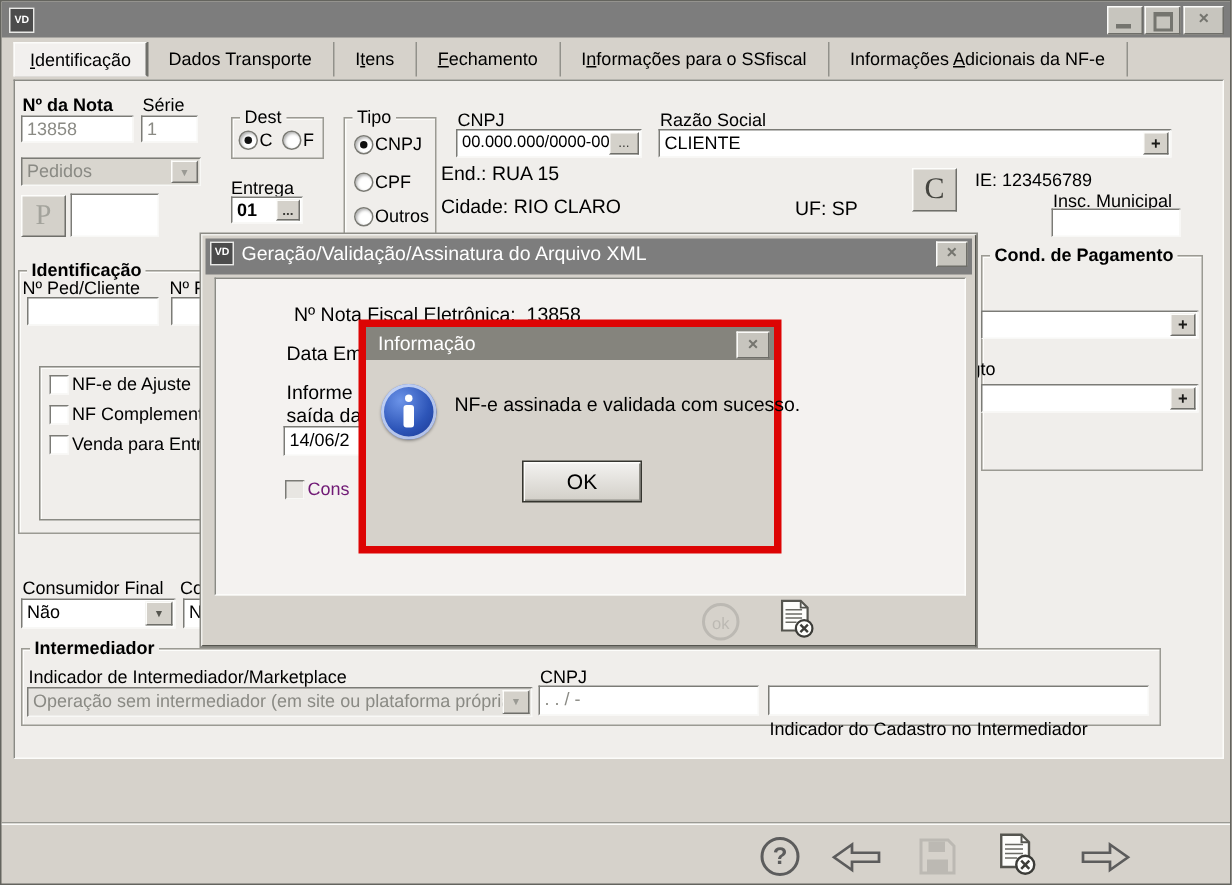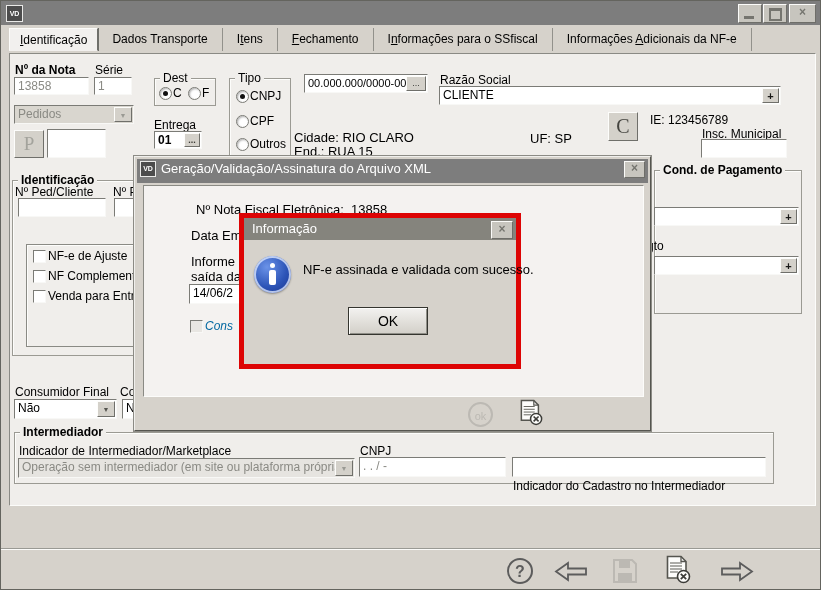--- a/index.html
+++ b/index.html
@@ -2,21 +2,21 @@
 <html><head>
 <meta charset="utf-8">
 <style>
   html,body{margin:0;padding:0;}
   body{font-family:"Liberation Sans",sans-serif;background:#555;}
   .window{position:relative;width:821px;height:590px;background:#d6d2cb;overflow:hidden;
           box-sizing:border-box;border:1px solid #64645e;}
   .abs{position:absolute;}
   .lbl{position:absolute;font-size:12px;color:#000;white-space:nowrap;}
   .b{font-weight:bold;}
-  .gray{color:#0369a1;font-style:italic;}
+  .gray{color:#701a75;}
   
   .tbar{position:absolute;background:#7d7d7d;color:#fff;}
   .tbar .ttl{position:absolute;left:26px;top:4px;font-size:13px;white-space:nowrap;}
   .vd{position:absolute;width:15px;height:15px;background:#4c4c4c;border:1px solid #e9e9e7;
       color:#fff;font-size:7px;font-weight:bold;text-align:center;line-height:15px;}
   .wbtn{position:absolute;width:22px;height:17px;background:#c7c5be;
         border:1px solid;border-color:#fbfbf9 #6e6e69 #6e6e69 #fbfbf9;
         color:#75756f;font-weight:bold;font-size:12px;text-align:center;line-height:15px;cursor:default;}
   .minbar{position:absolute;left:5px;bottom:3px;width:10px;height:3px;background:#75756f;}
   .maxbox{position:absolute;left:5px;top:3px;width:9px;height:8px;border:2px solid #75756f;border-top-width:3px;}
@@ -116,30 +116,30 @@
       <span class="radio" style="left:6px;top:59px;"></span>
       <span class="lbl" style="left:20px;top:58px;">Outros</span>
     </div>
     <span class="lbl" style="left:144px;top:64px;">Entrega</span>
     <div class="fld" style="left:144px;top:77px;width:48px;height:18px;font-weight:bold;">
       <span>01</span>
       <span class="combo-arrow" style="width:14px;font-size:9px;line-height:13px;color:#3a3a36;">...</span>
     </div>
 
     <span class="lbl" style="left:295px;top:19px;">CNPJ</span>
-    <div class="fld" style="left:294px;top:20px;width:124px;height:19px;font-size:11px;line-height:14px;">
+    <div class="fld" style="left:294px;top:32px;width:124px;height:19px;font-size:11px;line-height:14px;">
       <span>00.000.000/0000-00</span>
       <span class="combo-arrow" style="width:18px;font-size:9px;line-height:13px;color:#3a3a36;">...</span>
     </div>
     <span class="lbl" style="left:430px;top:19px;">Razão Social</span>
     <div class="fld" style="left:429px;top:32px;width:342px;height:19px;">
       <span>CLIENTE</span>
       <span class="combo-arrow" style="width:15px;font-size:11px;font-weight:bold;line-height:15px;color:#1a1a18;">+</span>
     </div>
-    <span class="lbl" style="left:284px;top:54px;font-size:13px;margin-top:36px;">End.: RUA 15</span>
+    <span class="lbl" style="left:284px;top:54px;font-size:13px;">End.: RUA 15</span>
     <span class="lbl" style="left:284px;top:76px;font-size:13px;">Cidade: RIO CLARO</span>
     <span class="lbl" style="left:520px;top:77px;font-size:13px;">UF: SP</span>
     <div class="btn" style="left:598px;top:58px;width:30px;height:29px;font-family:'Liberation Serif',serif;font-size:20px;color:#44443f;line-height:27px;">C</div>
     <span class="lbl" style="left:640px;top:59px;font-size:12px;">IE: 123456789</span>
     <span class="lbl" style="left:692px;top:73px;">Insc. Municipal</span>
     <div class="fld" style="left:691px;top:85px;width:86px;height:19px;"></div>
 
     <div class="group" style="left:2px;top:126px;width:390px;height:174px;">
       <span class="legend">Identificação</span>
     </div>

